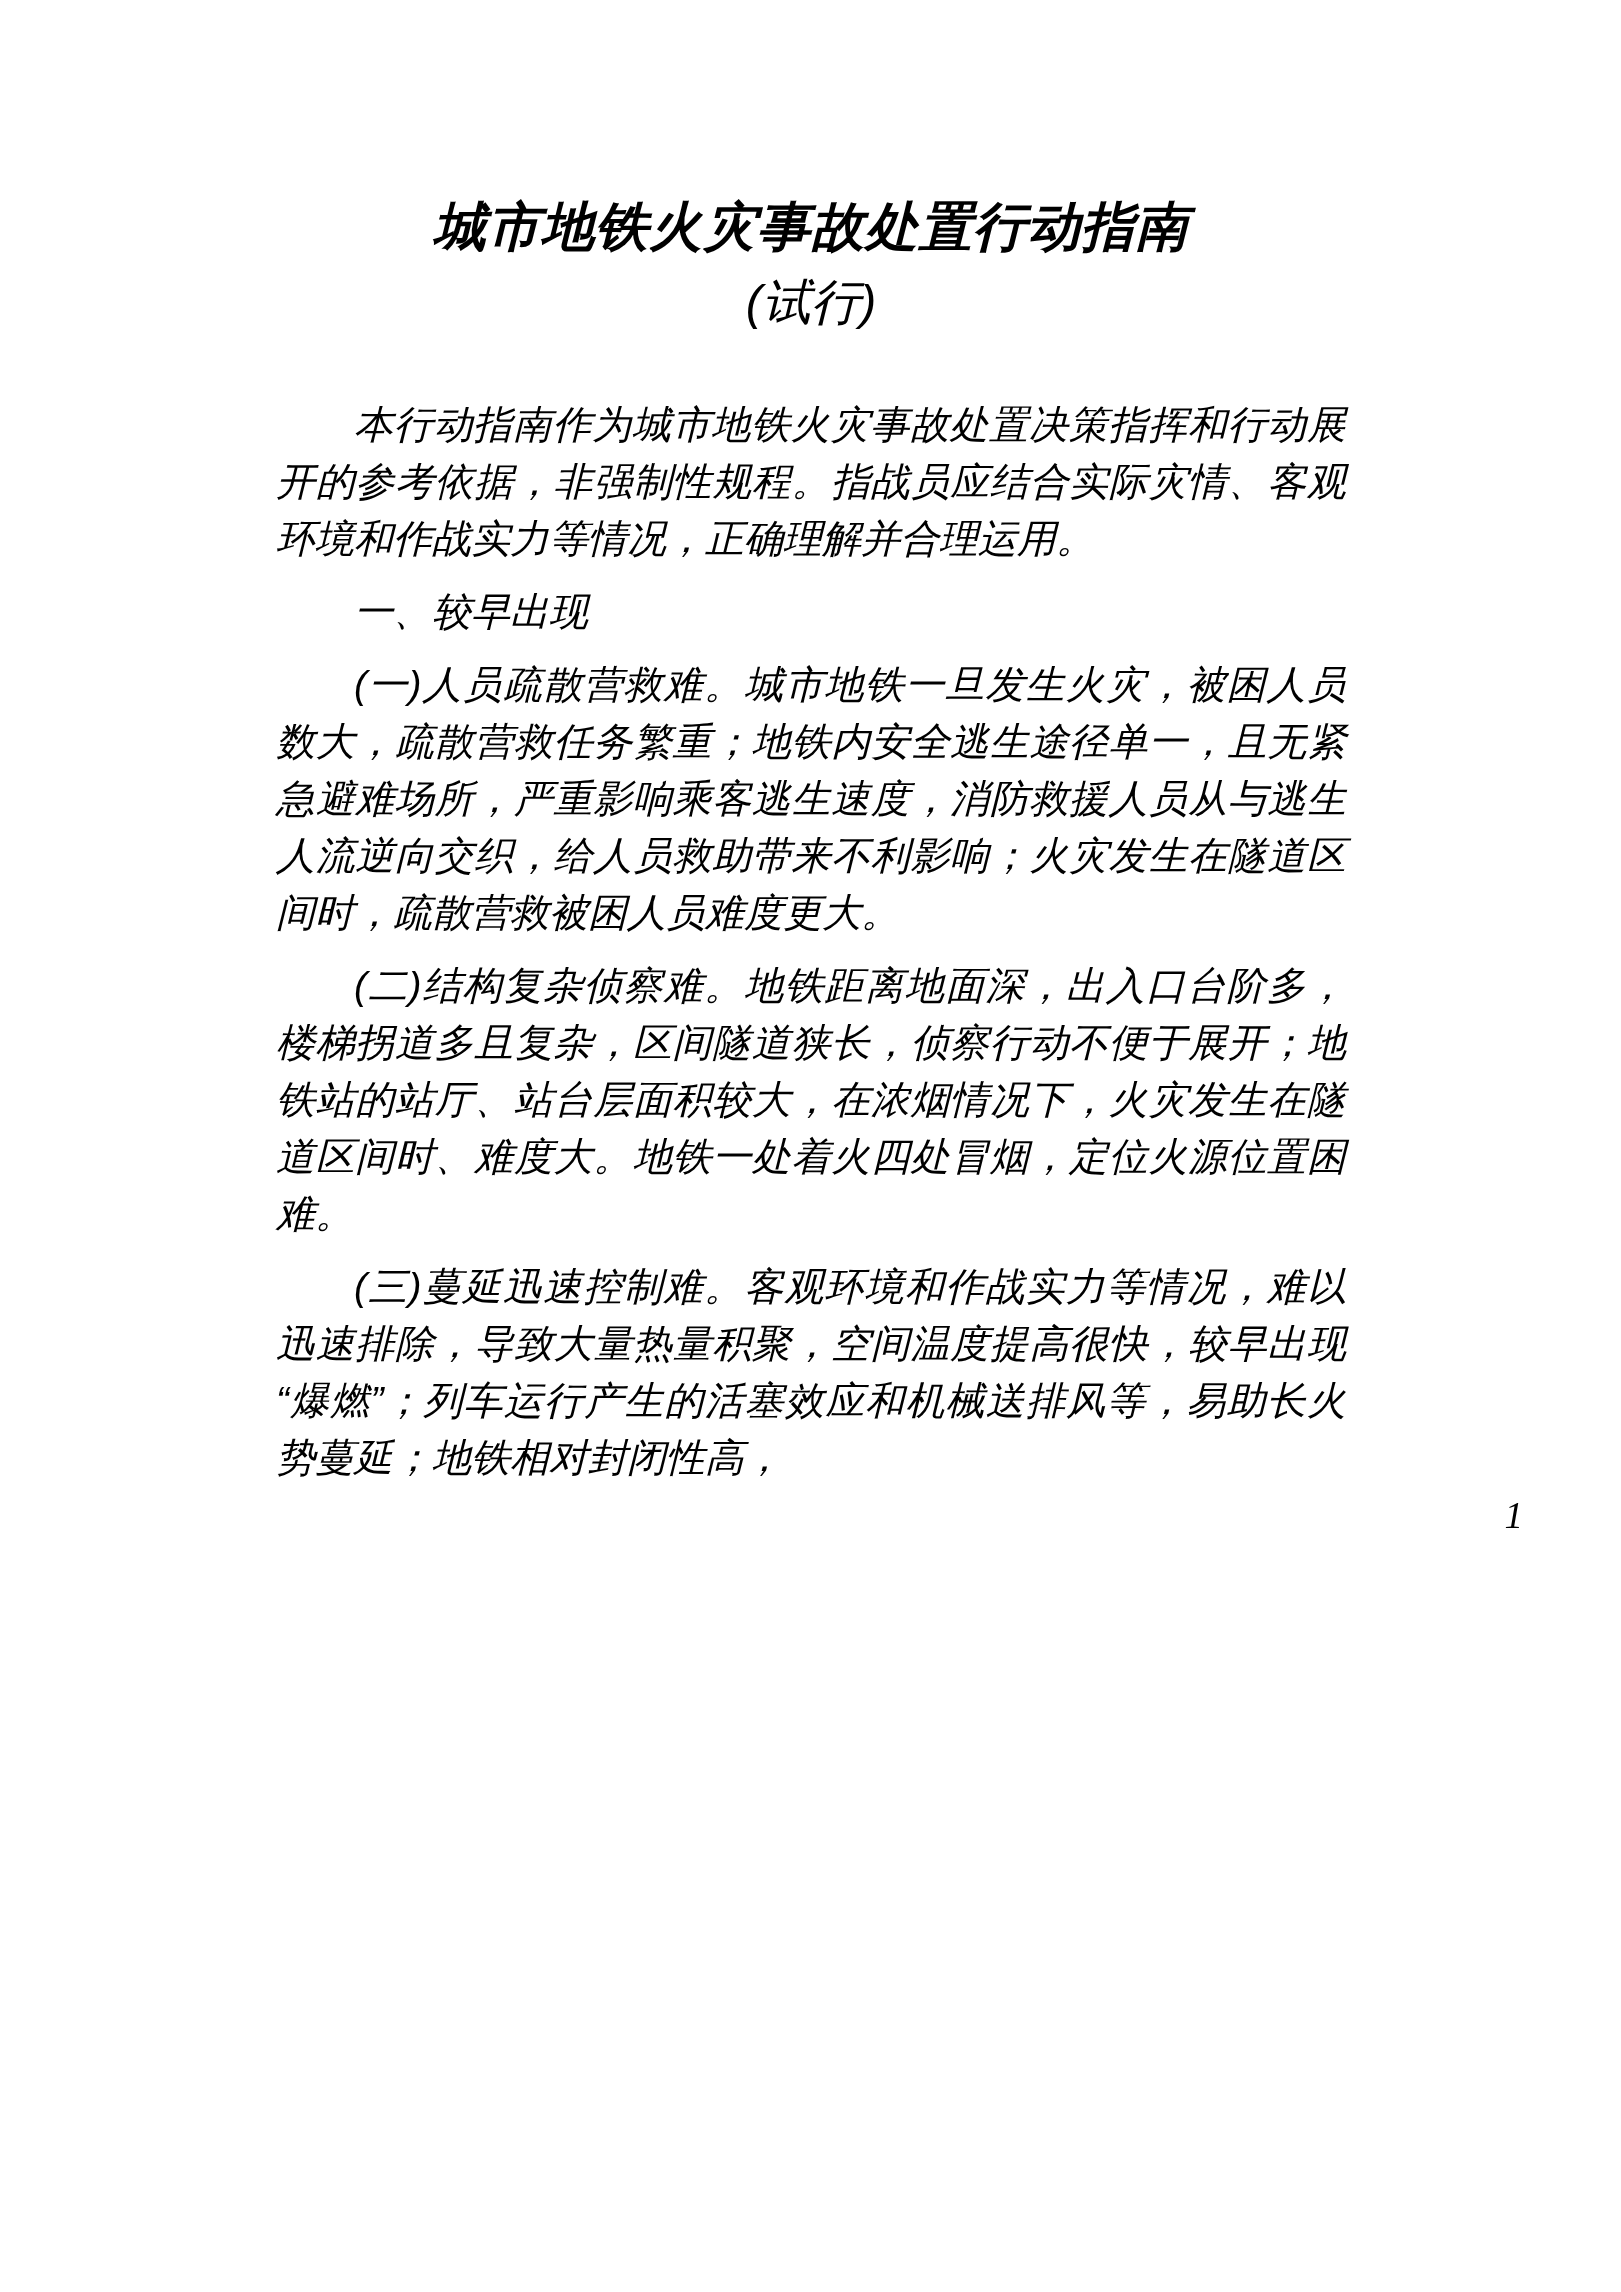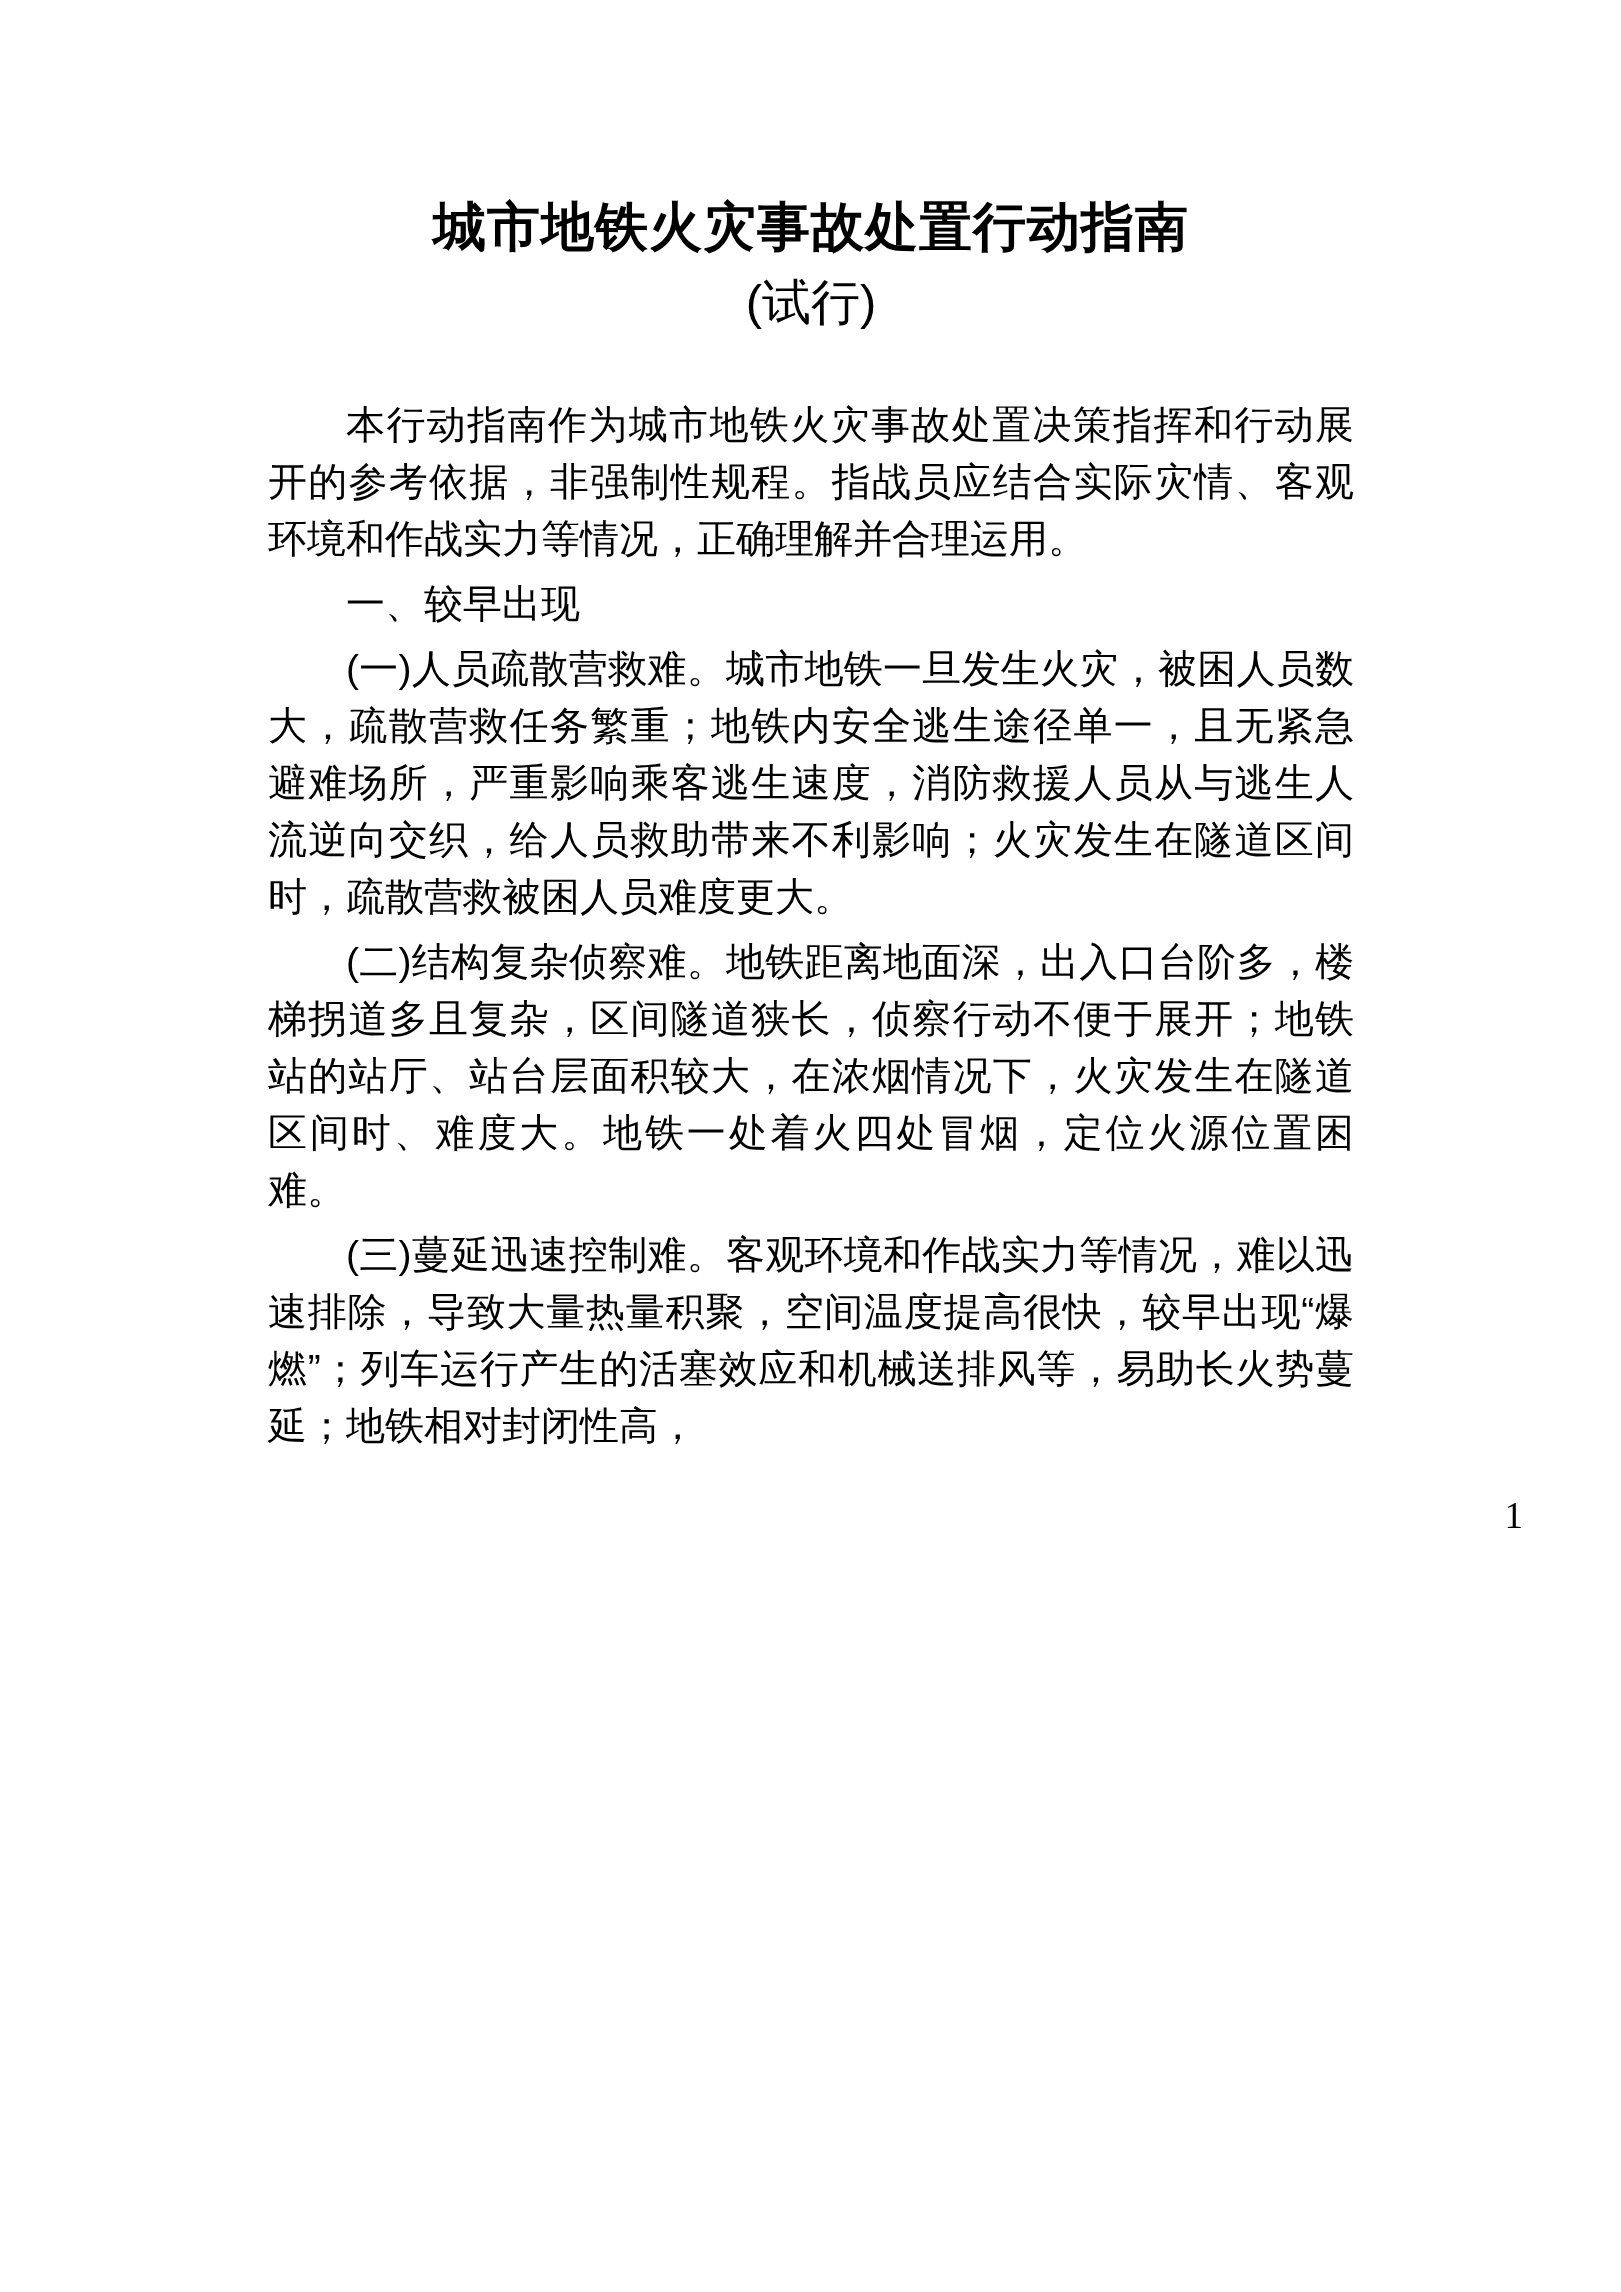--- a/index.html
+++ b/index.html
@@ -9,20 +9,21 @@
   }
   .page {
     position: relative;
     width: 1621px;
     height: 1661px;
     margin: 0 auto;
     background: #ffffff;
     color: #000000;
     font-family: "Liberation Sans", "DejaVu Sans", sans-serif;
     overflow: hidden;
+    font-style: italic;
   }
   .content {
     position: absolute;
     top: 191px;
     left: 260px;
     width: 1102px;
   }
   .doc-title {
     margin: 0;
     font-size: 53px;
@@ -38,21 +39,21 @@
     text-align: center;
     line-height: 49px;
   }
   .body-text {
     margin-top: 69px;
     font-size: 39px;
     line-height: 57px;
     text-align: justify;
   }
   .para {
-    margin: 8px;
+    margin: 16px;
     text-indent: 2em;
     word-break: break-all;
   }
   .para.heading {
     font-weight: normal;
   }
   .page-number {
     position: absolute;
     right: 98px;
     bottom: 127px;

